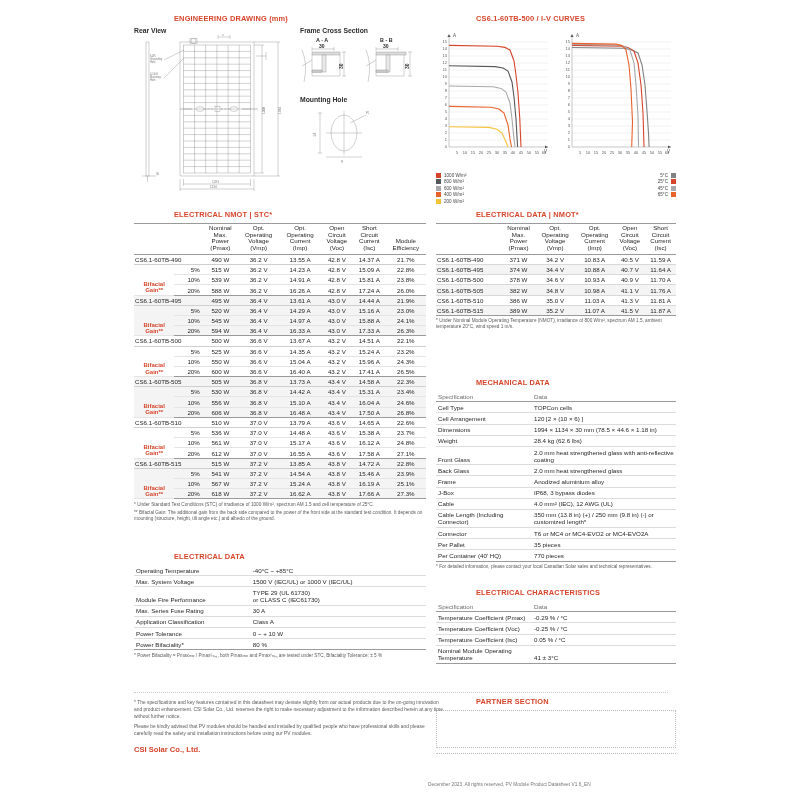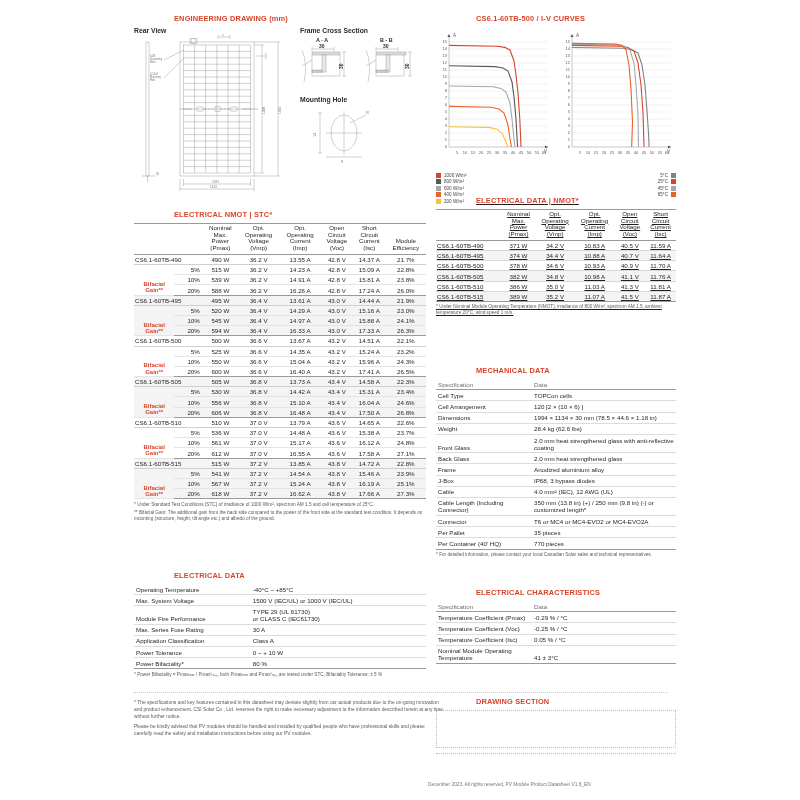--- a/index.html
+++ b/index.html
@@ -674,21 +674,21 @@
             <td class="num">43.8 V</td>
             <td class="num">17.66 A</td>
             <td class="num">27.3%</td>
           </tr>
         </tbody>
       </table>
     <div class="fn">* Under Standard Test Conditions (STC) of irradiance of 1000 W/m², spectrum AM 1.5 and cell temperature of 25°C.</div>
     <div class="fn">** Bifacial Gain: The additional gain from the back side compared to the power of the front side at the standard test condition. It depends on mounting (structure, height, tilt angle etc.) and albedo of the ground.</div>
   </div>
 
-  <div class="colL" style="top:571px;">
+  <div class="colL" style="top:552px;">
     <div class="sec-title">ELECTRICAL DATA</div>
     <table class="spec-tbl" id="elgen-table">
         <tbody>
           <tr>
             <td style="width:40%">Operating Temperature</td>
             <td>-40°C ~ +85°C</td>
           </tr>
           <tr>
             <td style="width:40%">Max. System Voltage</td>
             <td>1500 V  (IEC/UL) or 1000 V (IEC/UL)</td>
@@ -711,21 +711,21 @@
           </tr>
           <tr>
             <td style="width:40%">Power Bifaciality*</td>
             <td>80 %</td>
           </tr>
         </tbody>
       </table>
     <div class="fn">* Power Bifaciality = Pmaxᵣₑₐᵣ / Pmaxᶠᵣₒₙₜ, both Pmaxᵣₑₐᵣ and Pmaxᶠᵣₒₙₜ are tested under STC, Bifaciality Tolerance: ± 5 %</div>
   </div>
 
-  <div class="colR" style="top:196px;text-decoration:underline;">
+  <div class="colR" style="top:210px;">
     <div class="sec-title">ELECTRICAL DATA | NMOT*</div>
     <table class="el-tbl" id="nmot-table">
         <tbody>
           <tr class="hdr">
             <td></td>
             <td class="hcell">Nominal<br>Max.<br>Power<br>(Pmax)</td>
             <td class="hcell">Opt.<br>Operating<br>Voltage<br>(Vmp)</td>
             <td class="hcell">Opt.<br>Operating<br>Current<br>(Imp)</td>
             <td class="hcell">Open<br>Circuit<br>Voltage<br>(Voc)</td>
             <td class="hcell">Short<br>Circuit<br>Current<br>(Isc)</td>
@@ -776,21 +776,21 @@
             <td class="num" style="border-bottom: 0.7px solid rgb(154, 154, 154);">35.2 V</td>
             <td class="num" style="border-bottom: 0.7px solid rgb(154, 154, 154);">11.07 A</td>
             <td class="num" style="border-bottom: 0.7px solid rgb(154, 154, 154);">41.5 V</td>
             <td class="num" style="border-bottom: 0.7px solid rgb(154, 154, 154);">11.87 A</td>
           </tr>
         </tbody>
       </table>
     <div class="fn">* Under Nominal Module Operating Temperature (NMOT), irradiance of 800 W/m², spectrum AM 1.5, ambient temperature 20°C, wind speed 1 m/s.</div>
   </div>
 
-  <div class="colR" style="top:366px;">
+  <div class="colR" style="top:378px;">
     <div class="sec-title">MECHANICAL DATA</div>
     <table class="spec-tbl" id="mech-table">
         <tbody>
           <tr class="hdr">
             <td style="width:40%">Specification</td>
             <td>Data</td>
           </tr>
           <tr>
             <td style="width:40%">Cell Type</td>
             <td>TOPCon cells</td>
@@ -870,25 +870,26 @@
           </tr>
           <tr>
             <td style="width:40%">Nominal Module Operating Temperature</td>
             <td>41 ± 3°C</td>
           </tr>
         </tbody>
       </table>
   </div>
 
   <div class="colR" style="top:697px;">
-    <div class="sec-title">DRAWING SECTION</div>
+    <div class="sec-title">PARTNER SECTION</div>
     <div class="partner-box"></div>
     <div class="partner-box2"></div>
   </div>
 
   <div class="dotline"></div>
   <div class="footer">
     <div class="foot-p">* The specifications and key features contained in this datasheet may deviate slightly from our actual products due to the on-going innovation and product enhancement. CSI Solar Co., Ltd. reserves the right to make necessary adjustment to the information described herein at any time without further notice.</div>
     <div class="foot-p">Please be kindly advised that PV modules should be handled and installed by qualified people who have professional skills and please carefully read the safety and installation instructions before using our PV modules.</div>
+    <div class="company">CSI Solar Co., Ltd.</div>
   </div>
   <div class="rights">December 2023. All rights reserved, PV Module Product Datasheet V1.6_EN</div>
 
 </div>
 
 </body></html>

